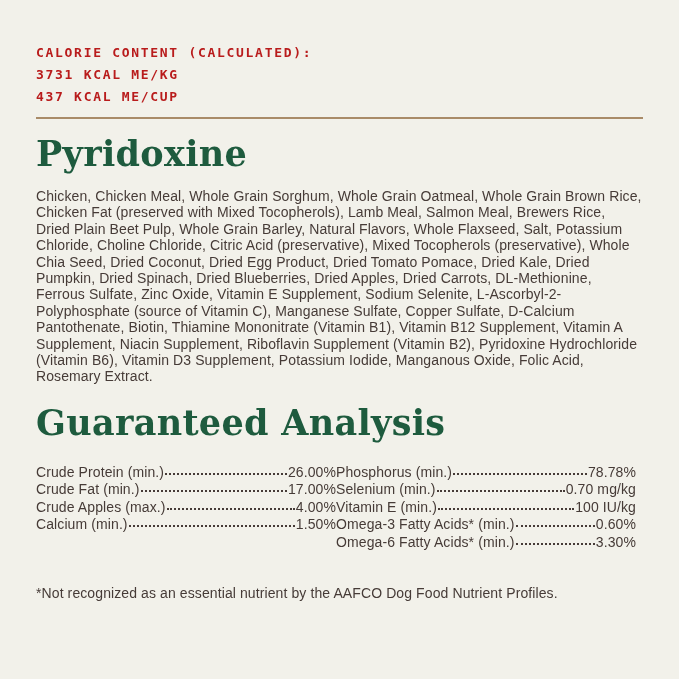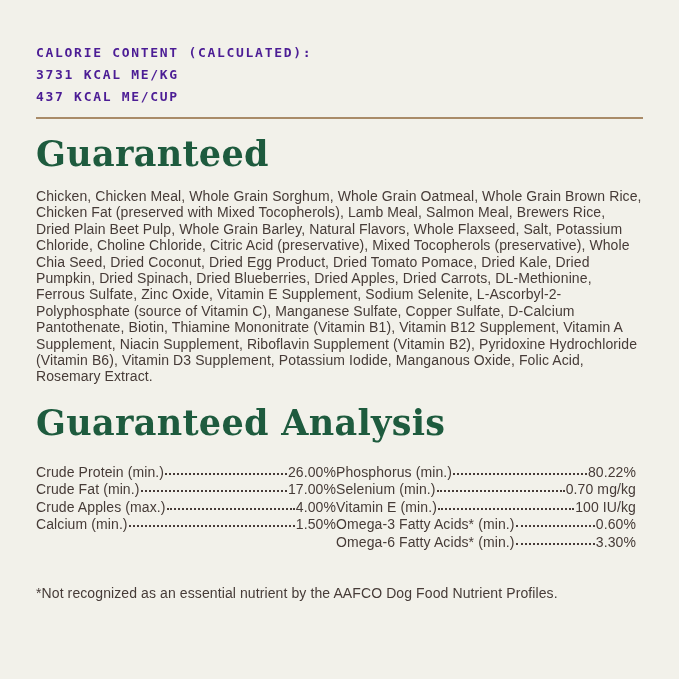--- a/index.html
+++ b/index.html
@@ -17,21 +17,21 @@
     height: 679px;
     padding: 42px 31px 0 36px;
   }
   
   .calories {
     font-family: "DejaVu Sans Mono", "Liberation Mono", monospace;
     font-weight: bold;
     font-size: 13px;
     line-height: 22px;
     letter-spacing: 1.7px;
-    color: #4c1d95;
+    color: #b91c1c;
   }
   
   .divider {
     border: none;
     border-top: 2px solid #a98b68;
     margin: 9px 0 0 0;
     width: 607px;
   }
   
   h1 {
@@ -90,21 +90,21 @@
 <div class="page">
 
   <section class="calories">
     <div>CALORIE CONTENT (CALCULATED):</div>
     <div>3731 KCAL ME/KG</div>
     <div>437 KCAL ME/CUP</div>
   </section>
 
   <hr class="divider">
 
-  <h1>Guaranteed</h1>
+  <h1>Pyridoxine</h1>
 
   <p class="ingredients-text">Chicken, Chicken Meal, Whole Grain Sorghum, Whole Grain Oatmeal, Whole Grain Brown Rice, Chicken Fat (preserved with Mixed Tocopherols), Lamb Meal, Salmon Meal, Brewers Rice, Dried Plain Beet Pulp, Whole Grain Barley, Natural Flavors, Whole Flaxseed, Salt, Potassium Chloride, Choline Chloride, Citric Acid (preservative), Mixed Tocopherols (preservative), Whole Chia Seed, Dried Coconut, Dried Egg Product, Dried Tomato Pomace, Dried Kale, Dried Pumpkin, Dried Spinach, Dried Blueberries, Dried Apples, Dried Carrots, DL-Methionine, Ferrous Sulfate, Zinc Oxide, Vitamin E Supplement, Sodium Selenite, L-Ascorbyl-2-Polyphosphate (source of Vitamin C), Manganese Sulfate, Copper Sulfate, D-Calcium Pantothenate, Biotin, Thiamine Mononitrate (Vitamin B1), Vitamin B12 Supplement, Vitamin A Supplement, Niacin Supplement, Riboflavin Supplement (Vitamin B2), Pyridoxine Hydrochloride (Vitamin B6), Vitamin D3 Supplement, Potassium Iodide, Manganous Oxide, Folic Acid, Rosemary Extract.</p>
 
   <h1 class="ga-heading">Guaranteed Analysis</h1>
 
   <div class="ga-table">
     <div class="ga-col">
       <div class="ga-row">
         <span class="ga-label">Crude Protein (min.)</span>
         <span class="ga-dots"></span>
@@ -123,21 +123,21 @@
       <div class="ga-row">
         <span class="ga-label">Calcium (min.)</span>
         <span class="ga-dots"></span>
         <span class="ga-value">1.50%</span>
       </div>
     </div>
     <div class="ga-col">
       <div class="ga-row">
         <span class="ga-label">Phosphorus (min.)</span>
         <span class="ga-dots"></span>
-        <span class="ga-value">80.22%</span>
+        <span class="ga-value">78.78%</span>
       </div>
       <div class="ga-row">
         <span class="ga-label">Selenium (min.)</span>
         <span class="ga-dots"></span>
         <span class="ga-value">0.70 mg/kg</span>
       </div>
       <div class="ga-row">
         <span class="ga-label">Vitamin E (min.)</span>
         <span class="ga-dots"></span>
         <span class="ga-value">100 IU/kg</span>

